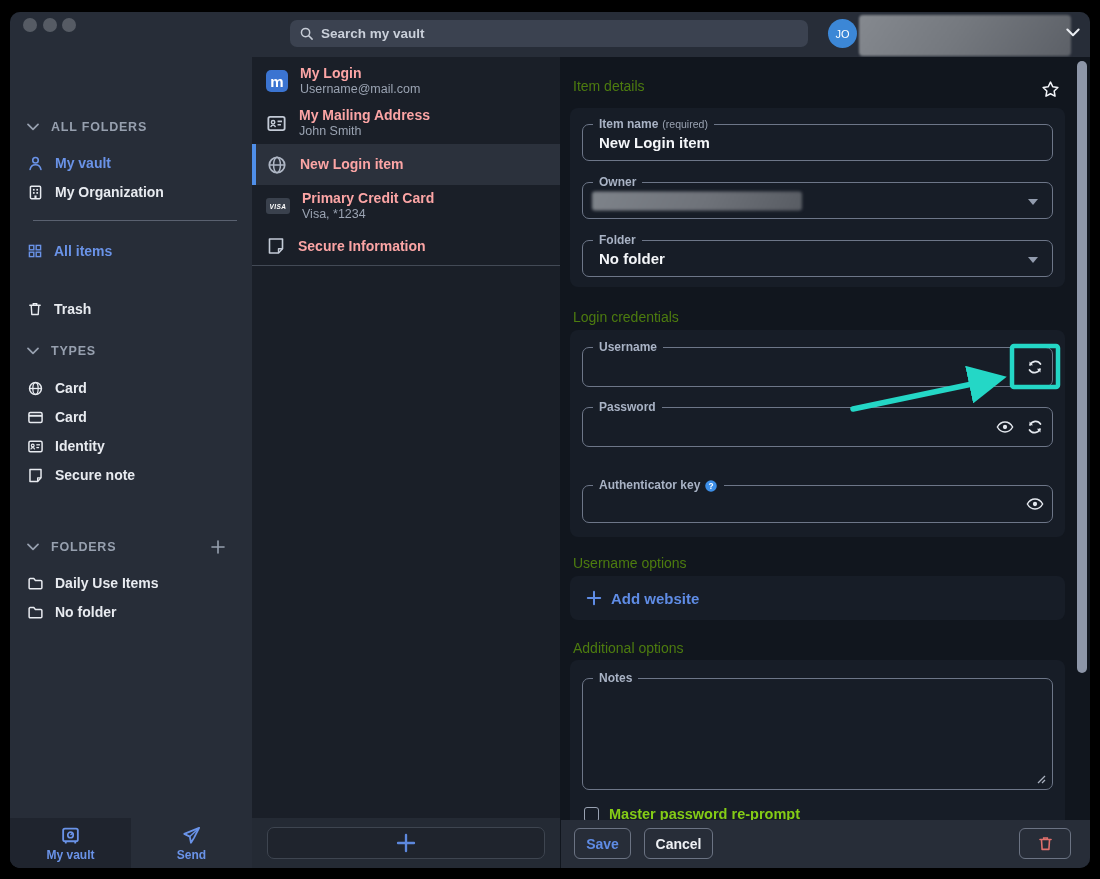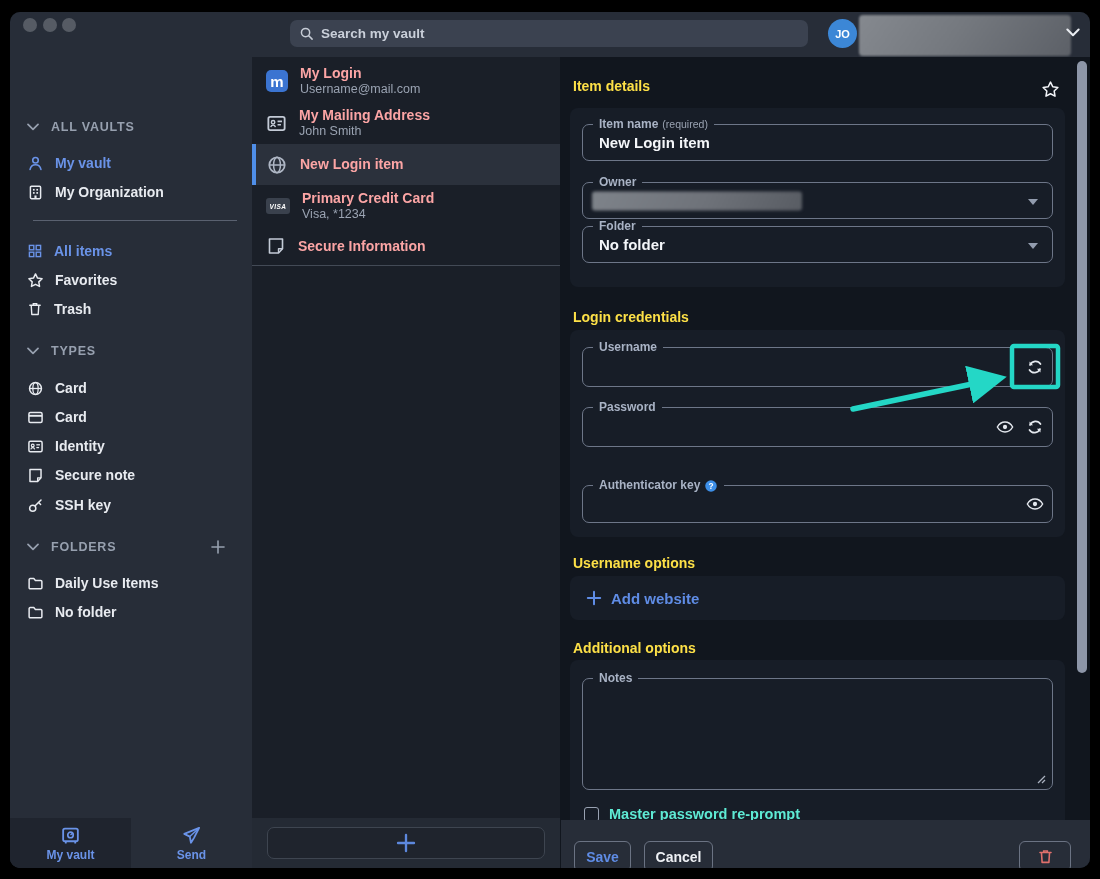--- a/index.html
+++ b/index.html
@@ -9,21 +9,21 @@
     border-radius:10px; overflow:hidden; background:#11161e; }
   
   .titlebar { position:absolute; left:0; top:0; width:100%; height:45px; background:#272d38; }
   .dot { position:absolute; top:6px; width:14px; height:14px; border-radius:50%; background:#565b64; }
   .searchbox { position:absolute; left:280px; top:8px; width:518px; height:27px;
     background:#3b4250; border-radius:7px; display:flex; align-items:center; padding:0 9px; gap:7px; }
   .searchbox input { flex:1; background:transparent; border:none; outline:none;
     color:#e8ebf0; font-size:13.5px; font-family:inherit; }
   .searchbox input::placeholder { color:#c9cfd9; font-weight:600; }
   .avatar { position:absolute; left:818px; top:7px; width:29px; height:29px; border-radius:50%;
-    background:#3c87d6; color:#fff; font-size:11px; font-weight:700;
+    background:#3c87d6; color:#fff; font-size:11px; font-weight:400;
     display:flex; align-items:center; justify-content:center; }
   .acct-chip { position:absolute; left:849px; top:3px; width:212px; height:41px; border-radius:4px;
     background:linear-gradient(125deg,#85898f 0%,#75797f 45%,#5c6067 100%); filter:blur(1px); }
   .tb-chevron { position:absolute; left:1056px; top:16px; color:#e9ecf1; }
   
   .sidebar { position:absolute; left:0; top:45px; width:242px; bottom:0; background:#272d38; }
   .midcol  { position:absolute; left:242px; top:45px; width:308px; bottom:0; background:#1a1f28; }
   .rightcol{ position:absolute; left:550px; top:45px; width:530px; bottom:0; background:#11161e; }
   
   .shead { position:absolute; left:17px; right:10px; height:20px; display:flex; align-items:center;
@@ -48,21 +48,21 @@
     font-size:15px; font-weight:700; display:flex; align-items:center; justify-content:center; }
   .visabadge { width:24px; height:16px; border-radius:3px; background:#3a414d; color:#fff;
     font-size:6.5px; font-weight:700; font-style:italic; letter-spacing:0.4px;
     display:flex; align-items:center; justify-content:center; }
   .ldivider { position:absolute; left:0; width:100%; height:1px; background:#434a56; top:208px; }
   .mfooter { position:absolute; left:0; right:0; bottom:0; height:50px; background:#242a34; }
   .addbtn { position:absolute; left:15px; right:15px; top:9px; height:32px; background:#1f242d;
     border:1px solid #3e4550; border-radius:7px; color:#5d88dd;
     display:flex; align-items:center; justify-content:center; cursor:pointer; }
   
-  .dheading { position:absolute; left:13px; color:#fde047; font-size:14px; font-weight:700; }
+  .dheading { position:absolute; left:13px; color:#4d7c0f; font-size:14px; font-weight:400; }
   .card { position:absolute; left:10px; right:25px; background:#171d27; border-radius:8px; }
   .ofield { position:absolute; left:12px; right:12px; border:1px solid #6d7688; border-radius:7px; }
   .flabel { position:absolute; top:-8px; left:10px; background:#171d27; padding:0 6px;
     color:#a9b3c5; font-size:12px; font-weight:600; line-height:15px; display:flex; gap:4px; align-items:center; }
   .freq { font-size:10.5px; font-weight:400; color:#9aa3b2; }
   .fvalue { position:absolute; left:16px; top:0; bottom:0; display:flex; align-items:center;
     color:#f4f6f9; font-size:15px; font-weight:600; }
   .caret { position:absolute; right:14px; top:50%; margin-top:-2px; width:0; height:0;
     border-left:5px solid transparent; border-right:5px solid transparent; border-top:6px solid #929cae; }
   .fbtn { position:absolute; top:50%; transform:translateY(-50%); color:#e4e8ee; cursor:pointer;
@@ -71,26 +71,26 @@
     border-radius:3px; background:linear-gradient(115deg,#7e838a 0%,#6e7279 55%,#585c63 100%); filter:blur(1.5px); }
   .helper { position:absolute; left:13px; color:#ccd2dc; font-size:12px; font-weight:600;
     display:flex; align-items:center; gap:5px; }
   .addwebsite { position:absolute; left:16px; top:0; bottom:0; display:flex; align-items:center; gap:9px;
     color:#5f8ce5; font-size:15px; font-weight:700; cursor:pointer; }
   .notes-ta { position:absolute; left:16px; right:16px; top:8px; bottom:8px; background:transparent;
     border:none; outline:none; resize:none; color:#f4f6f9; font-family:inherit; font-size:14px; }
   .rhandle { position:absolute; right:6px; bottom:5px; color:#aab2c0; }
   .cbrow { position:absolute; left:14px; display:flex; align-items:center; gap:10px; }
   .checkbox { width:15px; height:15px; border:1.5px solid #99a2b2; border-radius:3px; background:transparent; }
-  .cbl { color:#5eead4; font-size:14.5px; font-weight:700; }
+  .cbl { color:#84cc16; font-size:14.5px; font-weight:700; }
   .dfooter { position:absolute; left:0; right:0; bottom:0; height:48px; background:#272d38;
     border-left:1px solid #11161e; }
   .btn { position:absolute; top:8px; height:31px; border:1px solid #6b7383; border-radius:6px;
     background:transparent; font-family:inherit; font-size:14px; font-weight:700; cursor:pointer;
-    display:flex; align-items:center; justify-content:center;margin-top:13px; }
+    display:flex; align-items:center; justify-content:center; }
   .scrollthumb { position:absolute; right:3px; top:4px; width:10px; height:612px; border-radius:5px;
     background:#8d96a8; }
   
   .overlay { position:absolute; left:0; top:0; width:1100px; height:879px; pointer-events:none; z-index:50; }
   svg.si { display:block; }
 </style>
 </head>
 <body>
 
 <div class="window">
@@ -118,21 +118,21 @@
   </div>
 
   <div class="sidebar">
 
     <div class="shead" style="top:60px">
       <span class="icon">
         <svg class="si" width="12" height="8" viewBox="0 0 12 8">
             <path d="M1 1.4l5 5 5-5" fill="none" stroke="currentColor" stroke-width="1.7" stroke-linecap="round" stroke-linejoin="round"></path>
           </svg>
       </span>
-      <span>ALL VAULTS</span>
+      <span>ALL FOLDERS</span>
     </div>
 
     <div class="srow" style="top:94px">
       <span class="icon c-blue">
         <svg class="si" width="17" height="17" viewBox="0 0 16 16">
             <circle cx="8" cy="4.9" r="2.6" fill="none" stroke="currentColor" stroke-width="1.5"></circle>
             <path d="M2.9 13.6c.6-3 2.6-4.4 5.1-4.4s4.5 1.4 5.1 4.4" fill="none" stroke="currentColor" stroke-width="1.5" stroke-linecap="round"></path>
           </svg>
       </span>
       <span class="c-blue">My vault</span>
@@ -157,28 +157,20 @@
       <span class="icon c-blue">
         <svg class="si" width="16" height="16" viewBox="0 0 16 16">
             <rect x="2.4" y="2.4" width="4.4" height="4.4" fill="none" stroke="currentColor" stroke-width="1.4"></rect>
             <rect x="9.2" y="2.4" width="4.4" height="4.4" fill="none" stroke="currentColor" stroke-width="1.4"></rect>
             <rect x="2.4" y="9.2" width="4.4" height="4.4" fill="none" stroke="currentColor" stroke-width="1.4"></rect>
             <rect x="9.2" y="9.2" width="4.4" height="4.4" fill="none" stroke="currentColor" stroke-width="1.4"></rect>
           </svg>
       </span>
       <span class="c-blue">All items</span>
     </div>
-    <div class="srow" style="top:211px">
-      <span class="icon">
-        <svg class="si" width="17" height="17" viewBox="0 0 16 16">
-            <path d="M8 1.8l1.9 3.9 4.3.6-3.1 3 .7 4.3L8 11.6l-3.8 2 .7-4.3-3.1-3 4.3-.6z" fill="none" stroke="currentColor" stroke-width="1.4" stroke-linejoin="round"></path>
-          </svg>
-      </span>
-      <span>Favorites</span>
-    </div>
     <div class="srow" style="top:240px">
       <span class="icon">
         <svg class="si" width="16" height="16" viewBox="0 0 16 16">
             <path d="M2.8 4.3h10.4" stroke="currentColor" stroke-width="1.4" stroke-linecap="round"></path>
             <path d="M6.3 4.3V2.8h3.4v1.5" fill="none" stroke="currentColor" stroke-width="1.4"></path>
             <path d="M4.2 4.3l.6 9.2h6.4l.6-9.2" fill="none" stroke="currentColor" stroke-width="1.4" stroke-linejoin="round"></path>
           </svg>
       </span>
       <span>Trash</span>
     </div>
@@ -224,30 +216,20 @@
       <span>Identity</span>
     </div>
     <div class="srow" style="top:406px">
       <span class="icon">
         <svg class="si" width="17" height="17" viewBox="0 0 16 16">
             <path d="M2.8 2.4h10.4v7.8l-3.2 3.4H2.8z" fill="none" stroke="currentColor" stroke-width="1.4" stroke-linejoin="round"></path>
             <path d="M10 13.6v-3.4h3.2" fill="none" stroke="currentColor" stroke-width="1.2" stroke-linejoin="round"></path>
           </svg>
       </span>
       <span>Secure note</span>
-    </div>
-    <div class="srow" style="top:436px">
-      <span class="icon">
-        <svg class="si" width="17" height="17" viewBox="0 0 16 16">
-            <circle cx="5.4" cy="10.6" r="2.9" fill="none" stroke="currentColor" stroke-width="1.4"></circle>
-            <line x1="7.7" y1="8.3" x2="13.2" y2="2.8" stroke="currentColor" stroke-width="1.4" stroke-linecap="round"></line>
-            <line x1="10.9" y1="5.1" x2="12.8" y2="7" stroke="currentColor" stroke-width="1.4" stroke-linecap="round"></line>
-          </svg>
-      </span>
-      <span>SSH key</span>
     </div>
 
     <div class="shead" style="top:480px">
       <span class="icon">
         <svg class="si" width="12" height="8" viewBox="0 0 12 8">
             <path d="M1 1.4l5 5 5-5" fill="none" stroke="currentColor" stroke-width="1.7" stroke-linecap="round" stroke-linejoin="round"></path>
           </svg>
       </span>
       <span>FOLDERS</span>
       <span class="sp"></span>
@@ -385,21 +367,21 @@
         </span>
         <span class="fvalue">New Login item</span>
       </div>
       <div class="ofield" style="top:74px;height:37px">
         <span class="flabel">
           <span>Owner</span>
         </span>
         <span class="redact"></span>
         <span class="caret"></span>
       </div>
-      <div class="ofield" style="top:118px;height:37px">
+      <div class="ofield" style="top:132px;height:37px">
         <span class="flabel">
           <span>Folder</span>
         </span>
         <span class="fvalue">No folder</span>
         <span class="caret"></span>
       </div>
     </div>
 
     <div class="dheading" style="top:252px">Login credentials</div>
     <div class="card" style="top:273px;height:207px">

